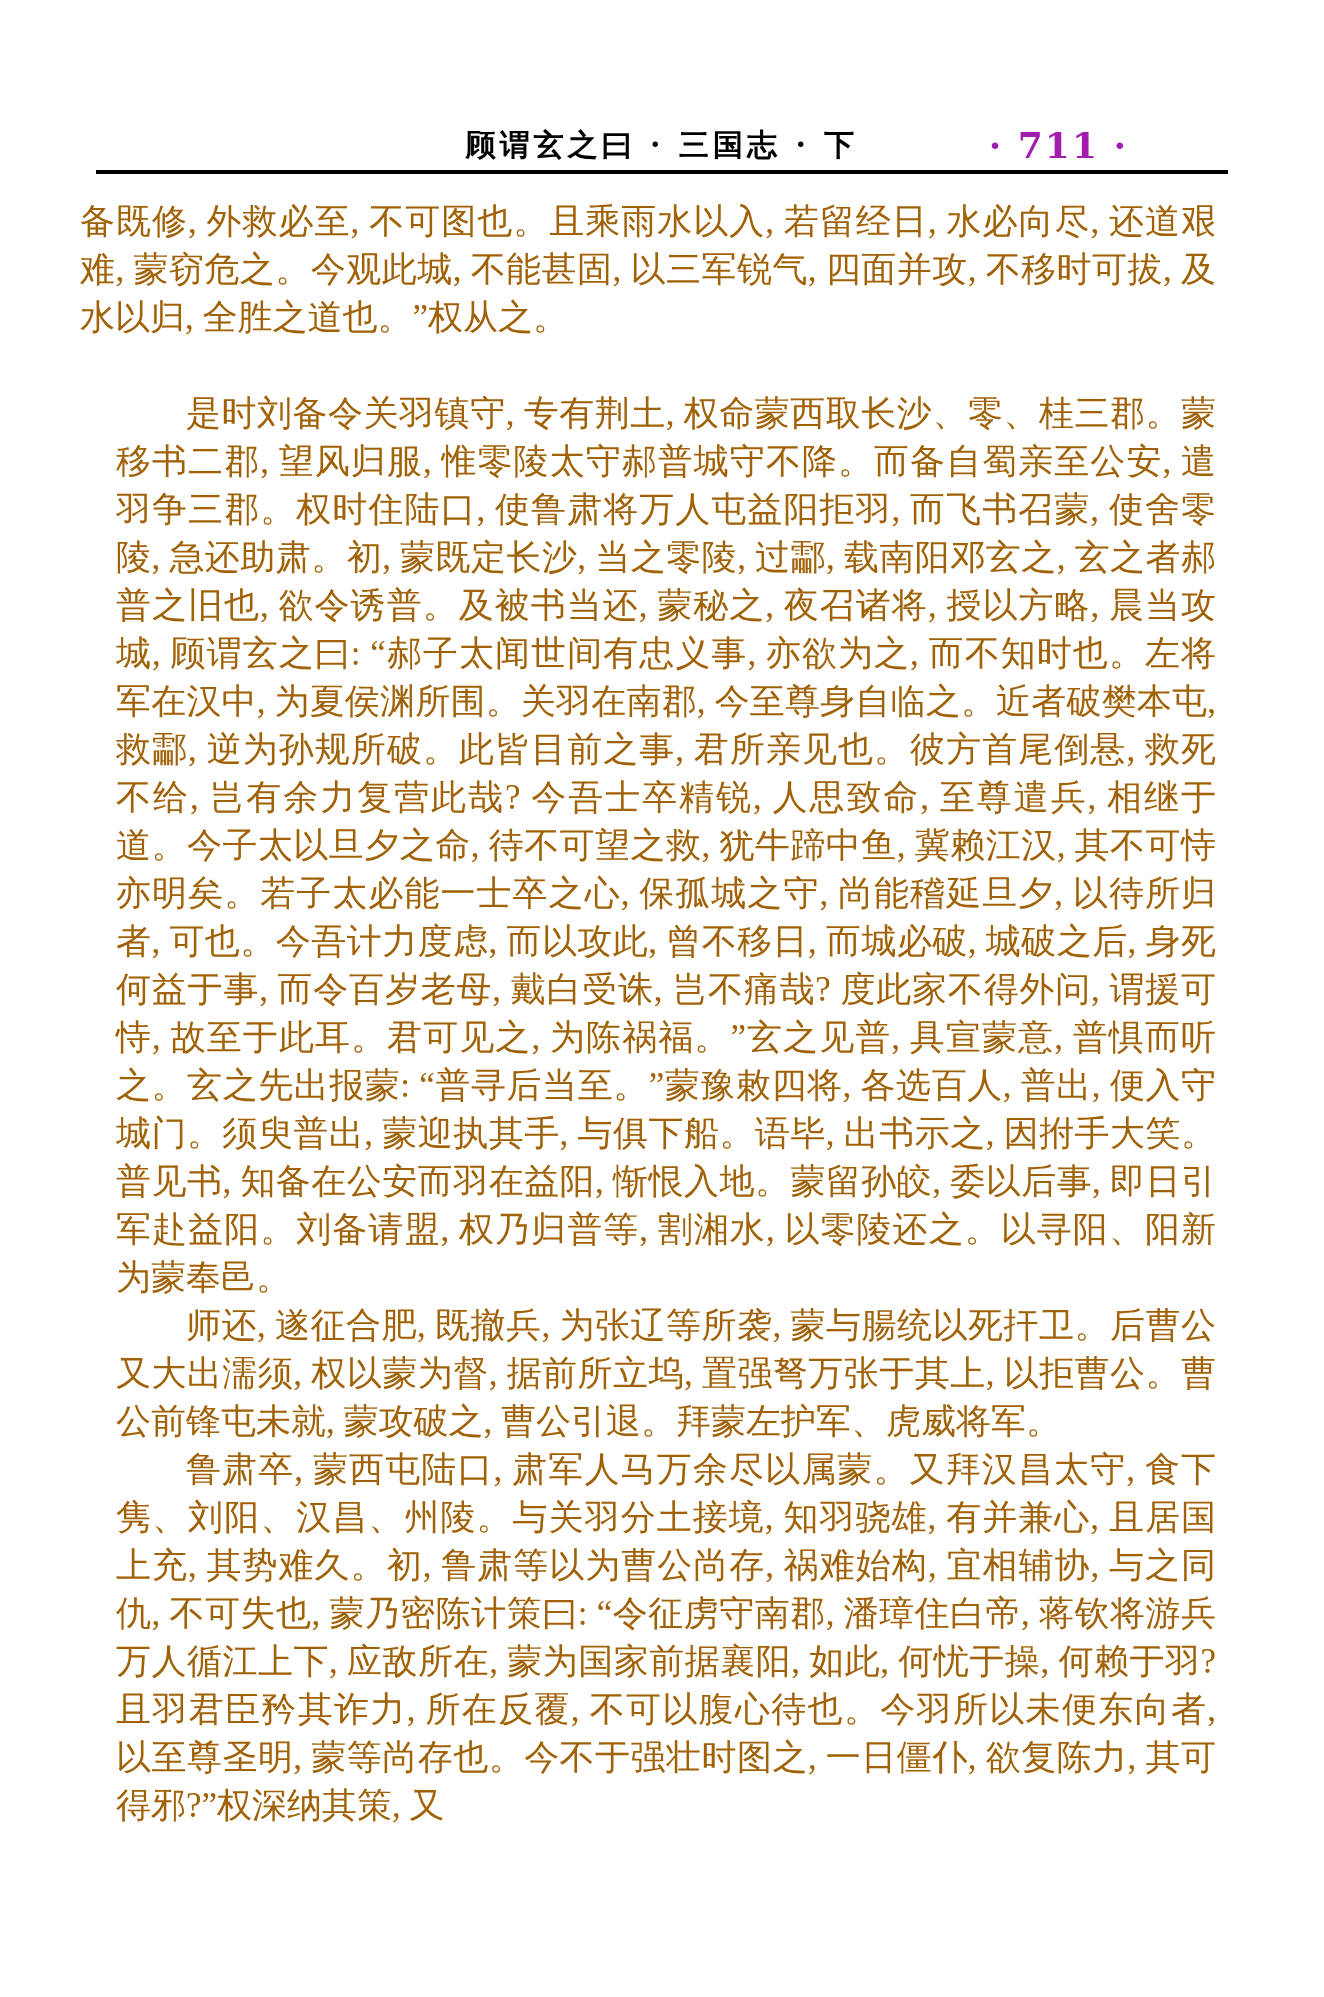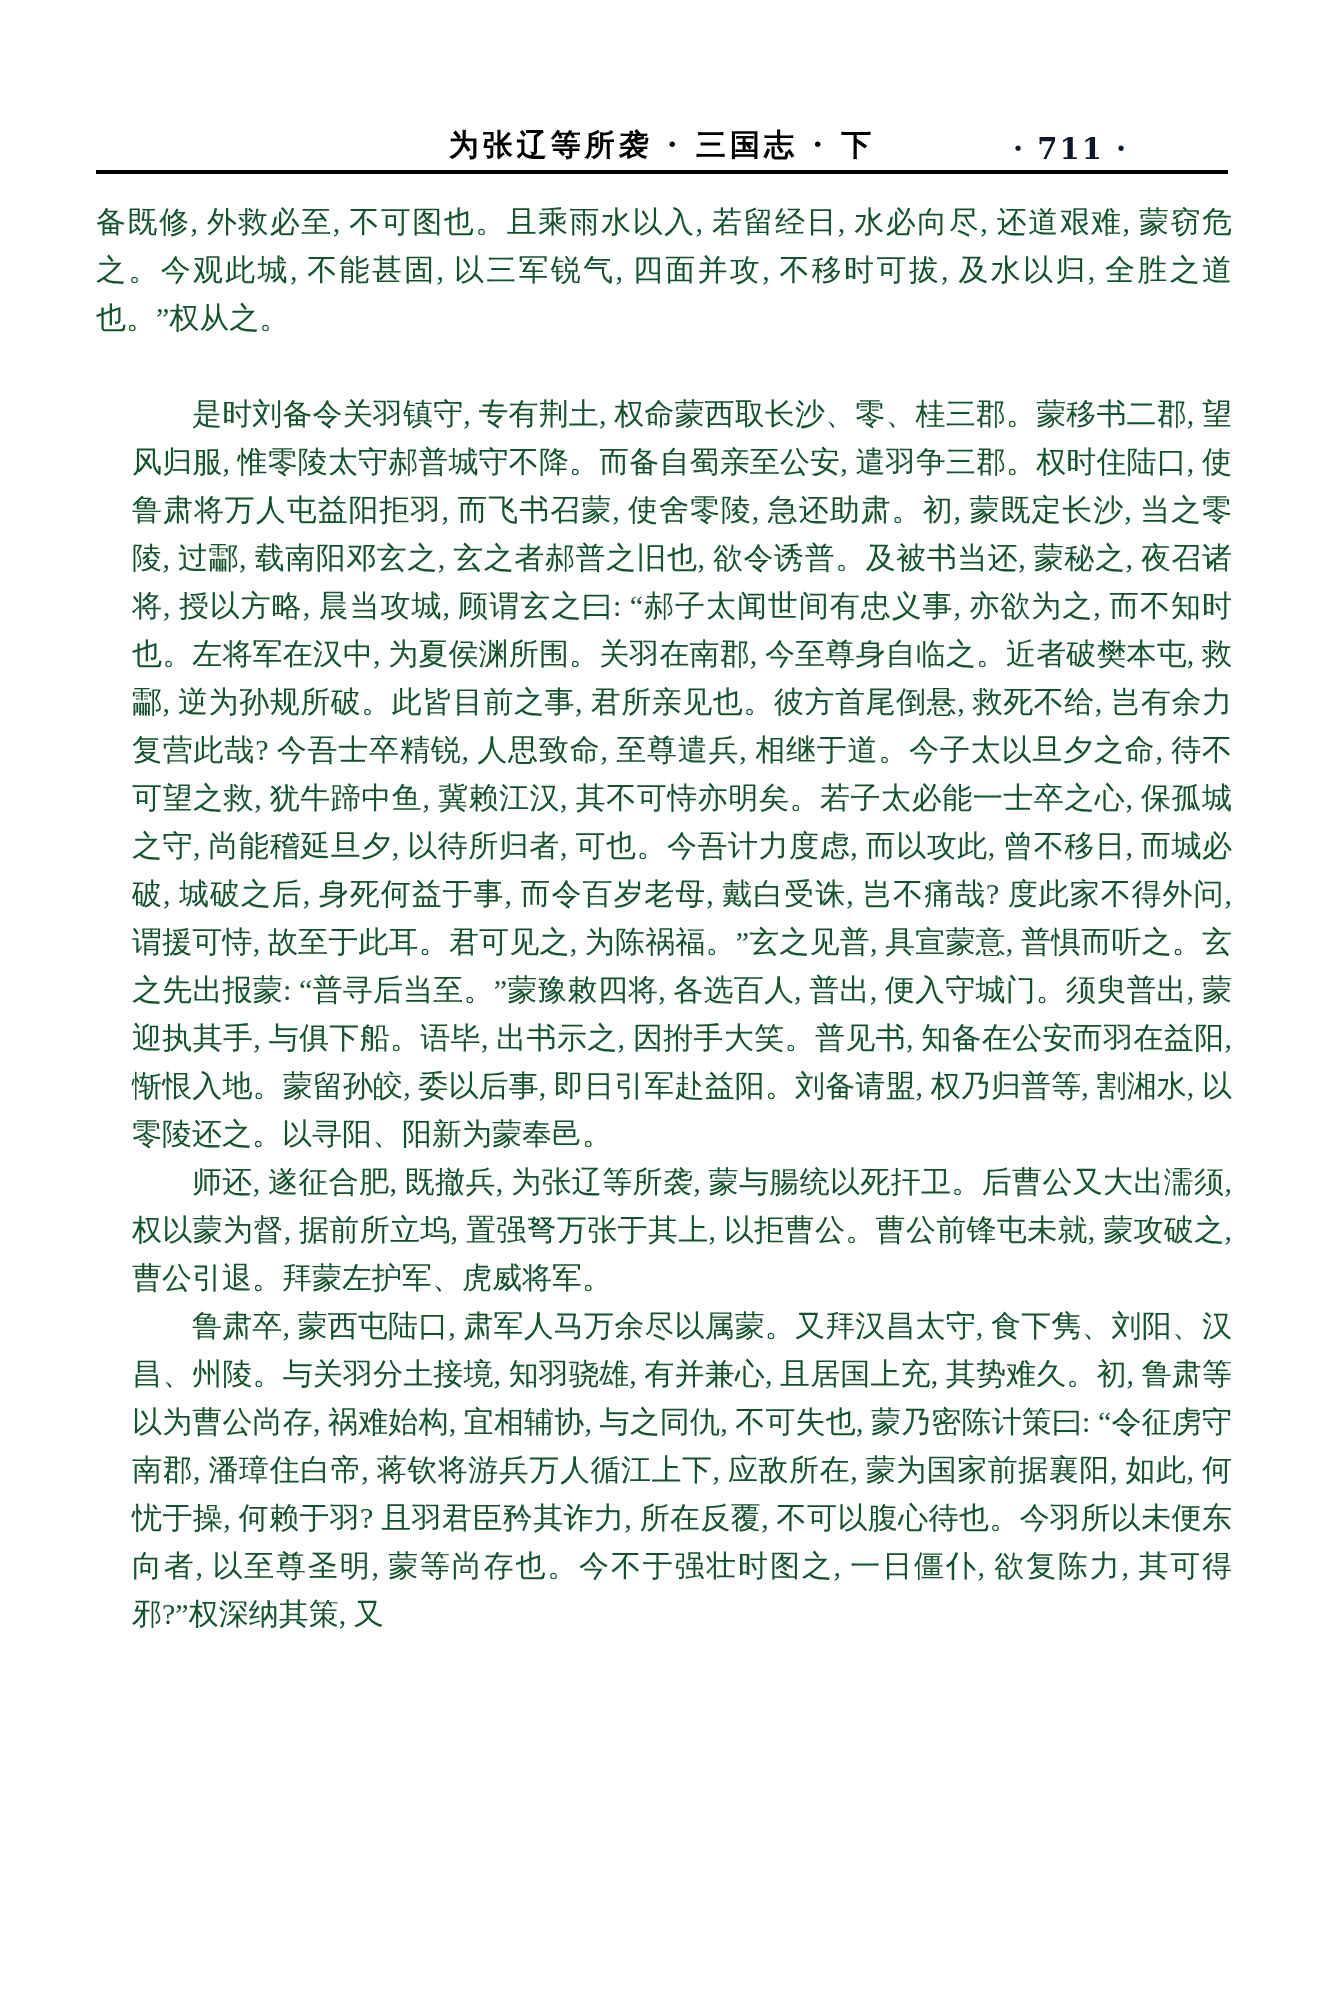--- a/index.html
+++ b/index.html
@@ -37,63 +37,63 @@
     font-weight: bold;
     letter-spacing: 4px;
     color: #000000;
     white-space: nowrap;
   }
   .page-number {
     position: absolute;
     right: 100px;
     bottom: 0;
     font-family: "DejaVu Serif", "Liberation Serif", serif;
-    font-size: 29px;
+    font-size: 36px;
     font-weight: bold;
     letter-spacing: 2px;
-    color: #0f172a;
+    color: #a21caf;
   }
   .rule {
     position: absolute;
     top: 170px;
     left: 96px;
     right: 96px;
     height: 4px;
     background: #000000;
   }
   .body-text {
     position: absolute;
     top: 198px;
-    left: 96px;
+    left: 80px;
     width: 1136px;
-    font-size: 30px;
+    font-size: 35px;
     line-height: 48px;
     text-align: justify;
     text-justify: inter-character;
-    color: #14532d;
+    color: #a16207;
   }
   .para {
     margin: 0 0 0 0;
     text-indent: 0;
   }
   .para.indent {
     text-indent: 2em;
     margin-left: 36px;
   }
   .gap {
     height: 48px;
   }
 </style>
 </head>
 <body>
 
 <div class="page">
 
   <div class="header">
-    <div class="header-title">为张辽等所袭 · 三国志 · 下</div>
+    <div class="header-title">顾谓玄之曰 · 三国志 · 下</div>
     <div class="page-number">· 711 ·</div>
   </div>
 
   <div class="rule"></div>
 
   <div class="body-text">
     <p class="para">备既修, 外救必至, 不可图也。且乘雨水以入, 若留经日, 水必向尽, 还道艰难, 蒙窃危之。今观此城, 不能甚固, 以三军锐气, 四面并攻, 不移时可拔, 及水以归, 全胜之道也。”权从之。</p>
     <div class="gap"></div>
     <p class="para indent">是时刘备令关羽镇守, 专有荆土, 权命蒙西取长沙、零、桂三郡。蒙移书二郡, 望风归服, 惟零陵太守郝普城守不降。而备自蜀亲至公安, 遣羽争三郡。权时住陆口, 使鲁肃将万人屯益阳拒羽, 而飞书召蒙, 使舍零陵, 急还助肃。初, 蒙既定长沙, 当之零陵, 过酃, 载南阳邓玄之, 玄之者郝普之旧也, 欲令诱普。及被书当还, 蒙秘之, 夜召诸将, 授以方略, 晨当攻城, 顾谓玄之曰: “郝子太闻世间有忠义事, 亦欲为之, 而不知时也。左将军在汉中, 为夏侯渊所围。关羽在南郡, 今至尊身自临之。近者破樊本屯, 救酃, 逆为孙规所破。此皆目前之事, 君所亲见也。彼方首尾倒悬, 救死不给, 岂有余力复营此哉? 今吾士卒精锐, 人思致命, 至尊遣兵, 相继于道。今子太以旦夕之命, 待不可望之救, 犹牛蹄中鱼, 冀赖江汉, 其不可恃亦明矣。若子太必能一士卒之心, 保孤城之守, 尚能稽延旦夕, 以待所归者, 可也。今吾计力度虑, 而以攻此, 曾不移日, 而城必破, 城破之后, 身死何益于事, 而令百岁老母, 戴白受诛, 岂不痛哉? 度此家不得外问, 谓援可恃, 故至于此耳。君可见之, 为陈祸福。”玄之见普, 具宣蒙意, 普惧而听之。玄之先出报蒙: “普寻后当至。”蒙豫敕四将, 各选百人, 普出, 便入守城门。须臾普出, 蒙迎执其手, 与俱下船。语毕, 出书示之, 因拊手大笑。普见书, 知备在公安而羽在益阳, 惭恨入地。蒙留孙皎, 委以后事, 即日引军赴益阳。刘备请盟, 权乃归普等, 割湘水, 以零陵还之。以寻阳、阳新为蒙奉邑。</p>
     <p class="para indent">师还, 遂征合肥, 既撤兵, 为张辽等所袭, 蒙与腸统以死扞卫。后曹公又大出濡须, 权以蒙为督, 据前所立坞, 置强弩万张于其上, 以拒曹公。曹公前锋屯未就, 蒙攻破之, 曹公引退。拜蒙左护军、虎威将军。</p>

